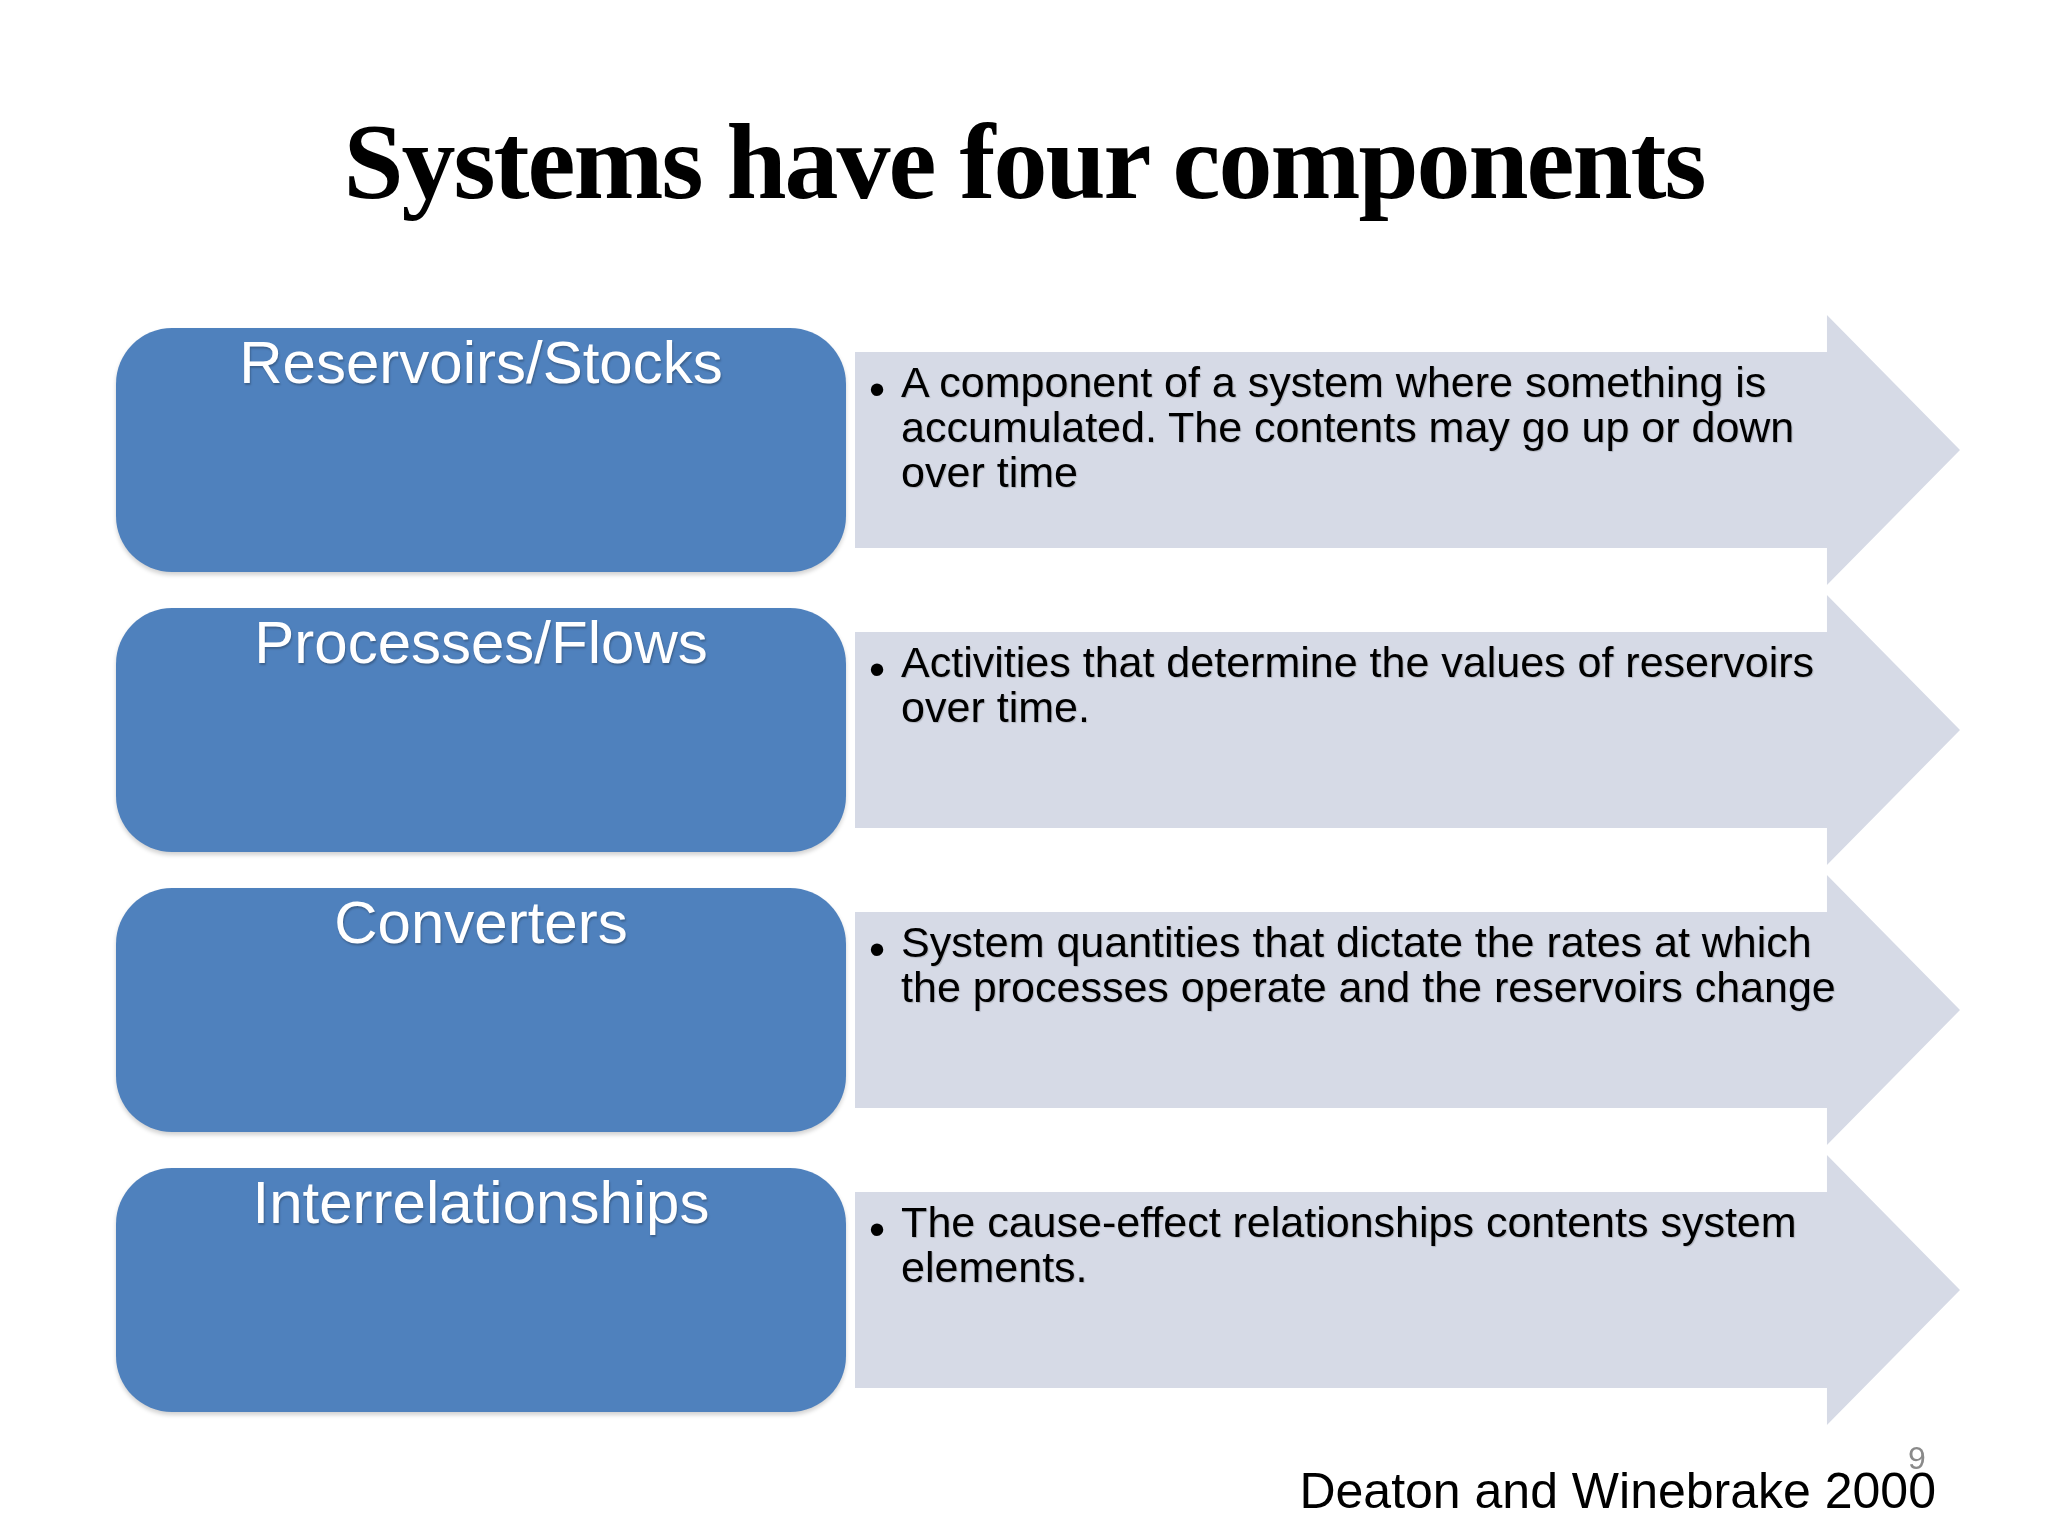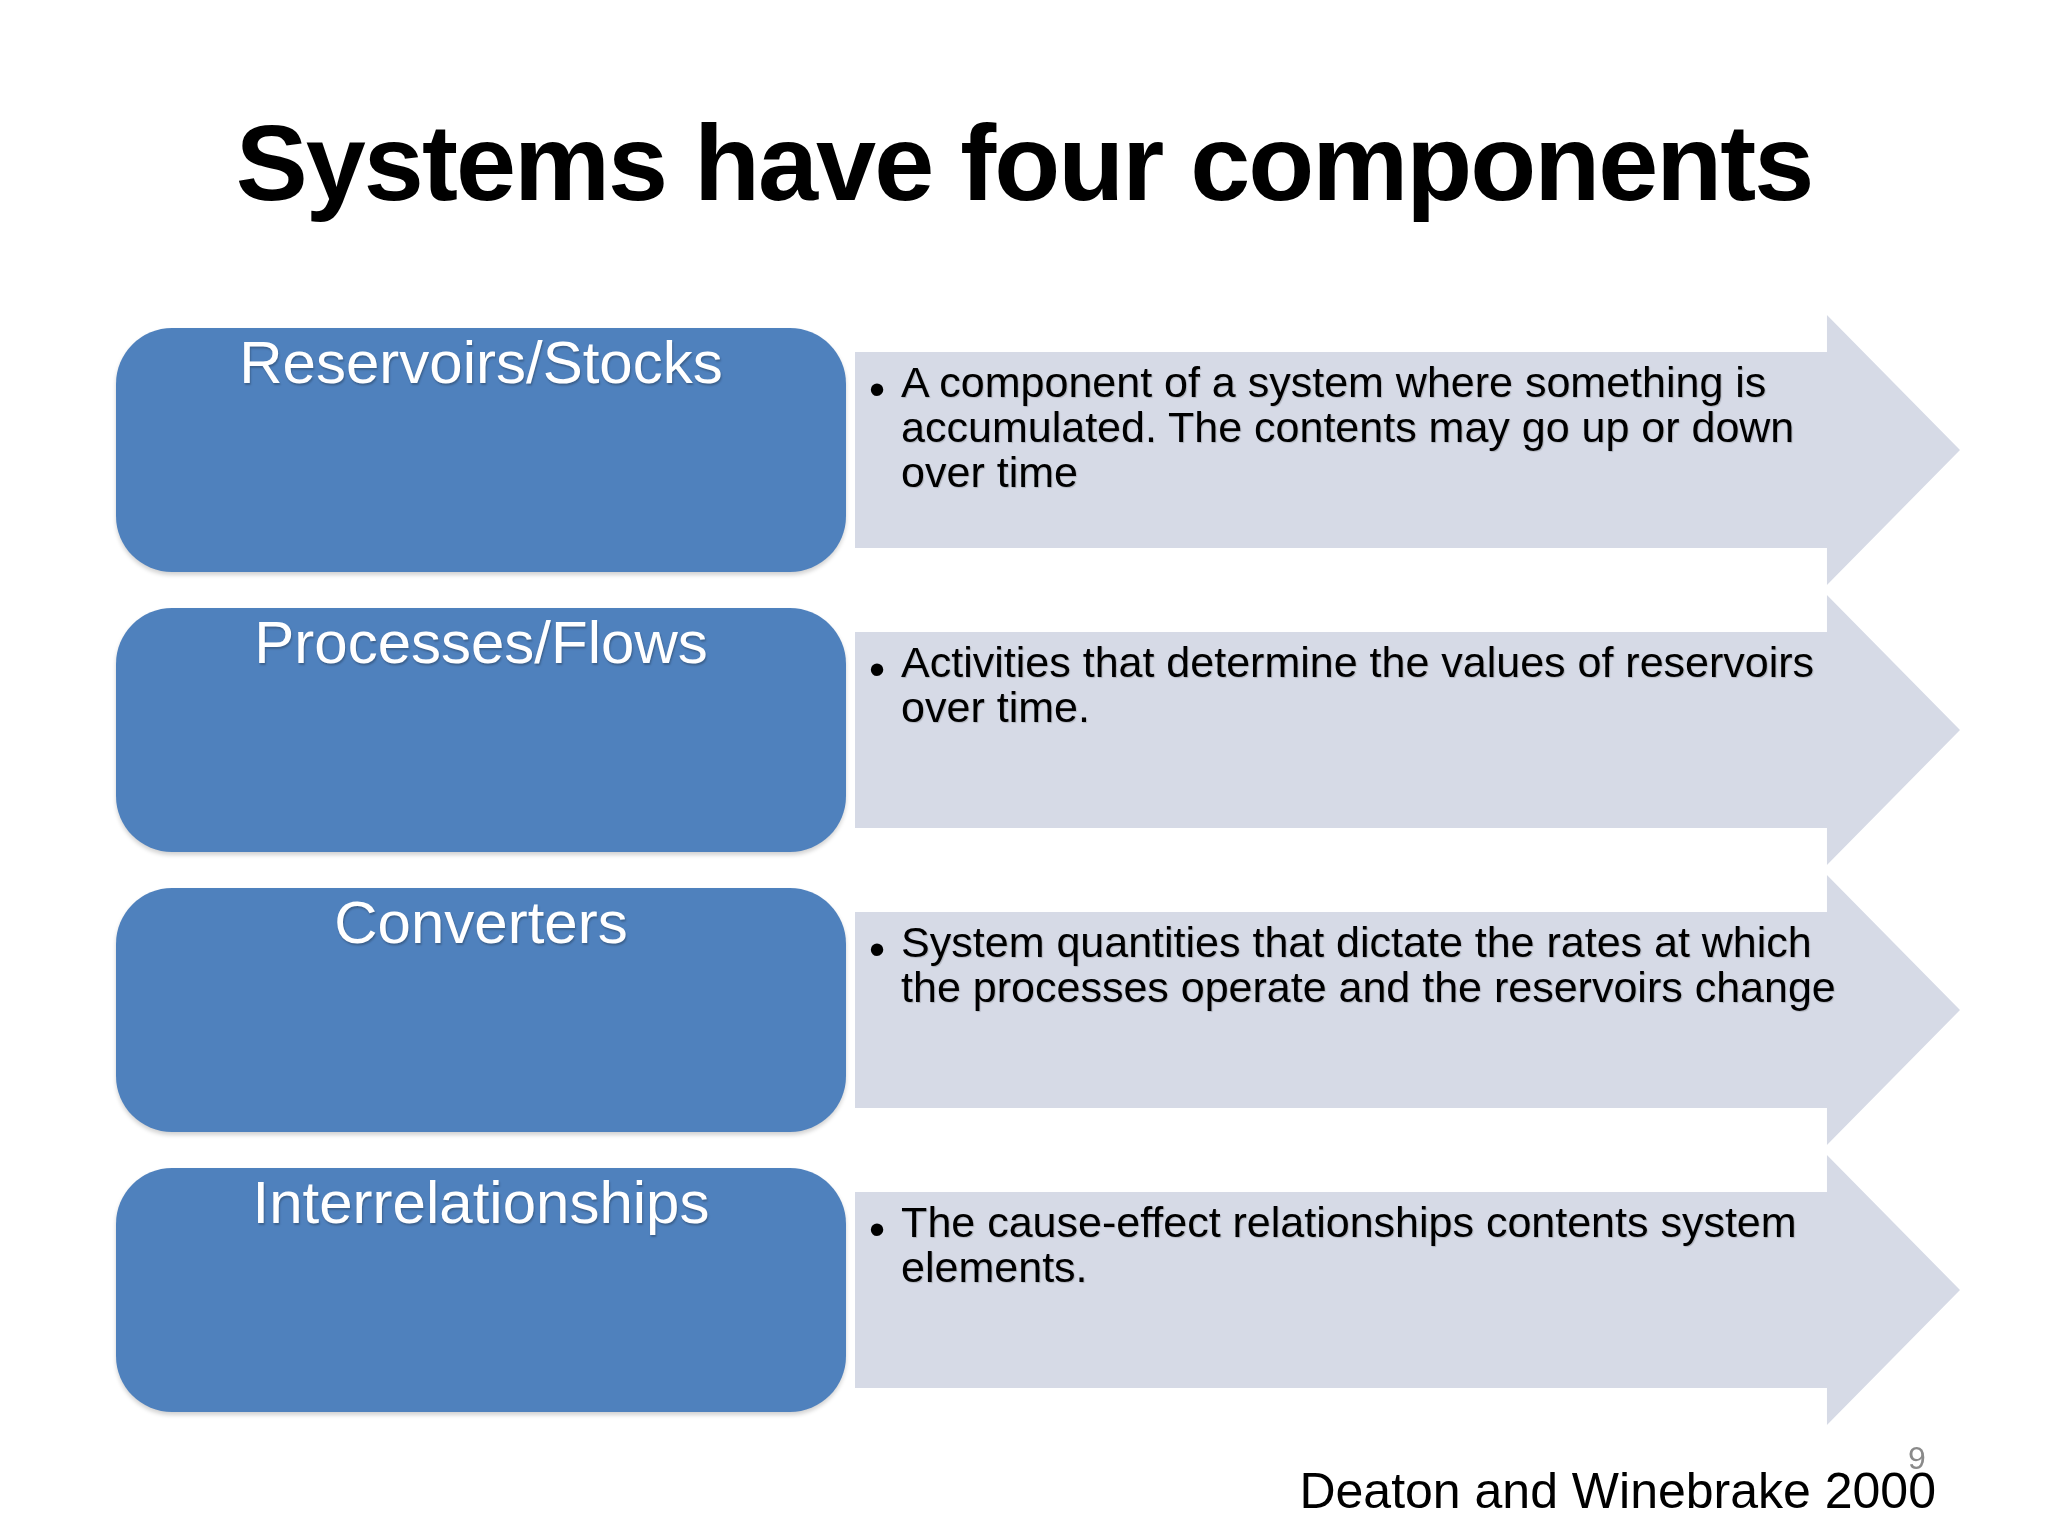--- a/index.html
+++ b/index.html
@@ -12,20 +12,21 @@
   }
   .title{
     position:absolute;
     left:0;top:100px;width:2048px;
     margin:0;
     text-align:center;
     font-size:108px;
     font-weight:700;
     letter-spacing:-2px;
     color:var(--title-text,#000);
+    font-family:Liberation Serif, serif;
   }
   .row{
     position:absolute;
     left:116px;
     width:1844px;
     height:270px;
   }
   .arrow{
     position:absolute;
     left:739px;top:0;

